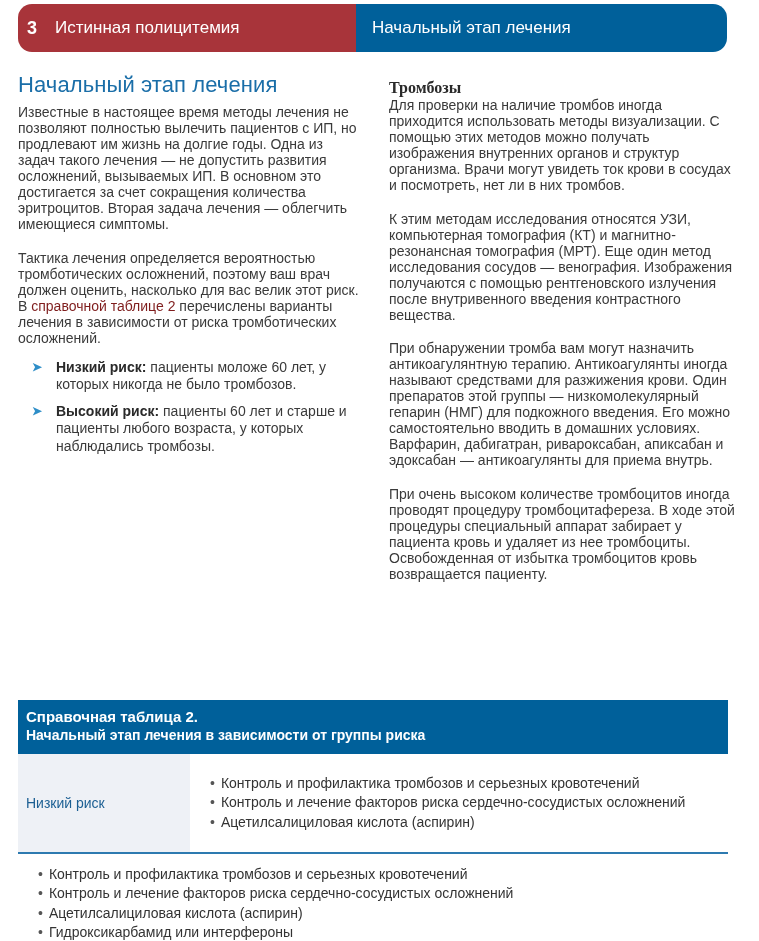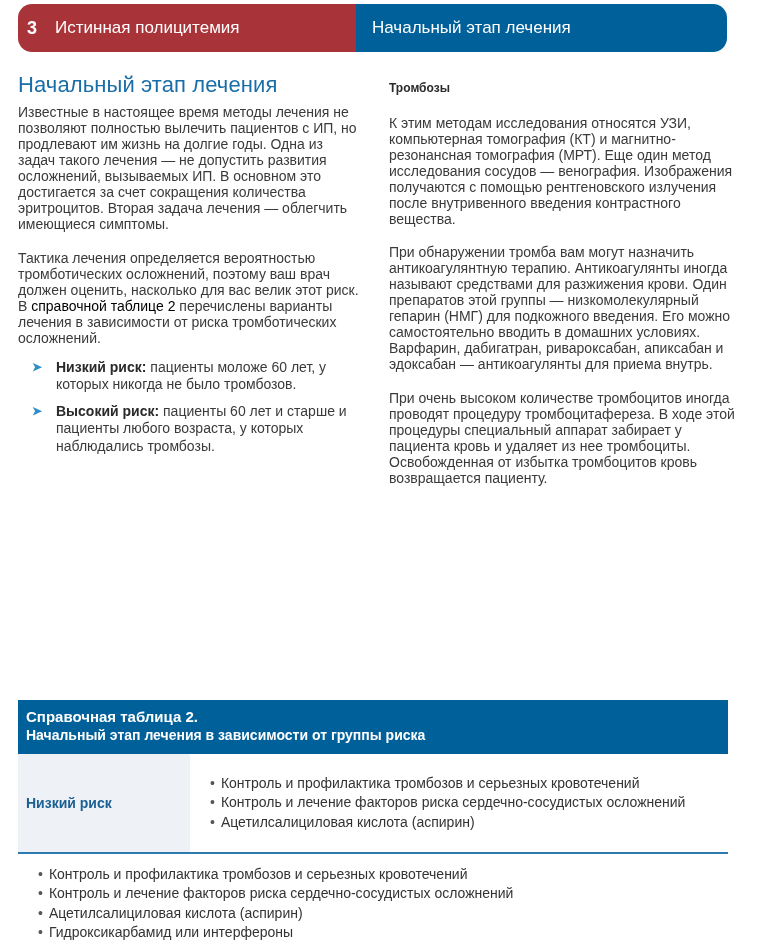--- a/index.html
+++ b/index.html
@@ -11,38 +11,38 @@
   .hdr-left { width:338px; background:#a8343a; color:#fff; display:flex; align-items:center;
               padding-left:9px; box-sizing:border-box; font-size:17px; }
   .hdr-num { font-weight:bold; font-size:18px; margin-right:18px; }
   .hdr-right { flex:1; background:#00609a; color:#fff; display:flex; align-items:center;
                padding-left:16px; font-size:17px; }
 
   .col-left { position:absolute; left:18px; top:72px; width:345px; }
   .col-right { position:absolute; left:389px; top:79px; width:350px; }
 
   .h1 { color:#1a6ea8; font-size:22px; margin:0 0 6px 0; font-weight:normal; letter-spacing:0.1px; }
-  .h2 { color:#2a2a2a; font-size:12px; font-weight:bold; margin:0; line-height:18px; }
+  .h2 { color:#2a2a2a; font-size:16px; font-weight:bold; margin:0; line-height:18px;font-family:Liberation Serif, serif; }
   p { margin:0; font-size:14px; line-height:16px; color:#3a3a3a; }
   .gap { height:17.5px; }
-  .link { color:#000000;margin-top:46px; }
+  .link { color:#7f1d1d;margin-top:46px; }
 
   .bullets { margin:13px 0 0 0; padding:0; list-style:none; }
   .bullets li { display:flex; font-size:14px; line-height:17.5px; margin-bottom:9px; }
   .arrow { color:#2e8ec8; width:24px; padding-left:14px; flex:0 0 auto; font-size:12px; font-weight:bold; }
   .bullets b { color:#2a2a2a;text-align:center; }
 
   .tbl { position:absolute; left:18px; top:700px; width:710px; }
   .tbl-head { background:#00609a; color:#fff; height:54px; padding:8px 0 0 8px; box-sizing:border-box; }
   .tbl-head .t1 { font-weight:bold; font-size:15px; line-height:18px; }
   .tbl-head .t2 { font-weight:bold; font-size:14px; line-height:18px; }
   .row { display:flex; border-bottom:2px solid #2d7ab0; }
   .row.r1 { height:98px; }
   .row.r2 { height:99px; }
-  .cell-label { width:172px; background:#eef1f6; color:#1b5f93; font-weight:bold; font-size:14px;
+  .cell-label { width:172px; background:#eef1f6; color:#1b5f93; font-weight:normal; font-size:14px;
                 display:flex; align-items:center; padding-left:8px; box-sizing:border-box; }
   .cell-items { flex:1; padding-left:20px; display:flex; flex-direction:column; justify-content:center; }
   .cell-items div { font-size:14px; line-height:19.5px; color:#333; }
   .dot { color:#555; margin-right:6px; }
 </style>
 </head>
 <body>
 
 <div class="hdr">
   <div class="hdr-left">
@@ -66,20 +66,21 @@
     </li>
     <li>
       <span class="arrow">➤</span>
       <span><b>Высокий риск:</b><span> пациенты 60 лет и старше и пациенты любого возраста, у которых наблюдались тромбозы.</span></span>
     </li>
   </ul>
 </div>
 
 <div class="col-right">
   <h2 class="h2">Тромбозы</h2>
+  <p>Для проверки на наличие тромбов иногда приходится использовать методы визуализации. С помощью этих методов можно получать изображения внутренних органов и структур организма. Врачи могут увидеть ток крови в сосудах и посмотреть, нет ли в них тромбов.</p>
   <div class="gap"></div>
   <p>К этим методам исследования относятся УЗИ, компьютерная томография (КТ) и магнитно-резонансная томография (МРТ). Еще один метод исследования сосудов — венография. Изображения получаются с помощью рентгеновского излучения после внутривенного введения контрастного вещества.</p>
   <div class="gap"></div>
   <p>При обнаружении тромба вам могут назначить антикоагулянтную терапию. Антикоагулянты иногда называют средствами для разжижения крови. Один препаратов этой группы — низкомолекулярный гепарин (НМГ) для подкожного введения. Его можно самостоятельно вводить в домашних условиях. Варфарин, дабигатран, ривароксабан, апиксабан и эдоксабан — антикоагулянты для приема внутрь.</p>
   <div class="gap"></div>
   <p>При очень высоком количестве тромбоцитов иногда проводят процедуру тромбоцитафереза. В ходе этой процедуры специальный аппарат забирает у пациента кровь и удаляет из нее тромбоциты. Освобожденная от избытка тромбоцитов кровь возвращается пациенту.</p>
 </div>
 
 <div class="tbl">
   <div class="tbl-head">

